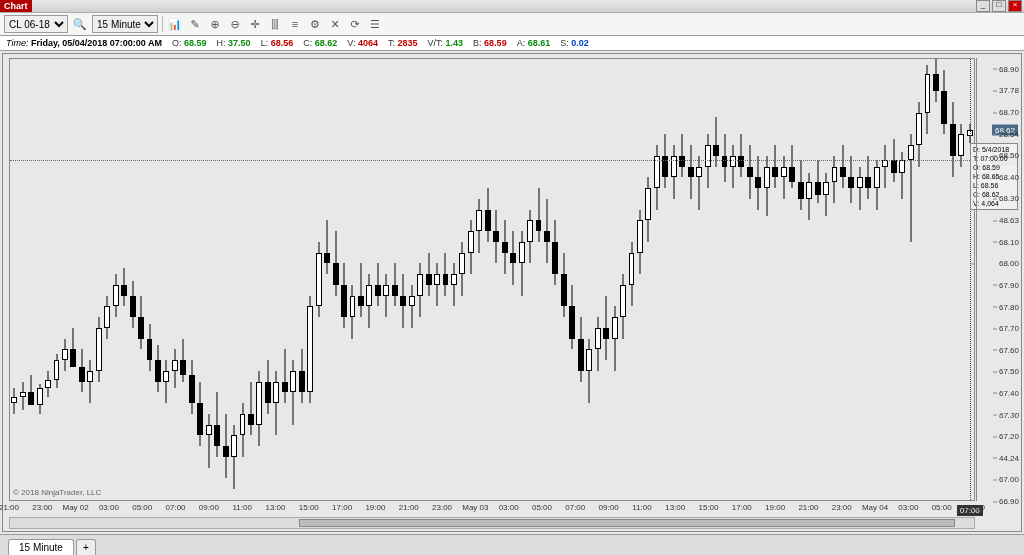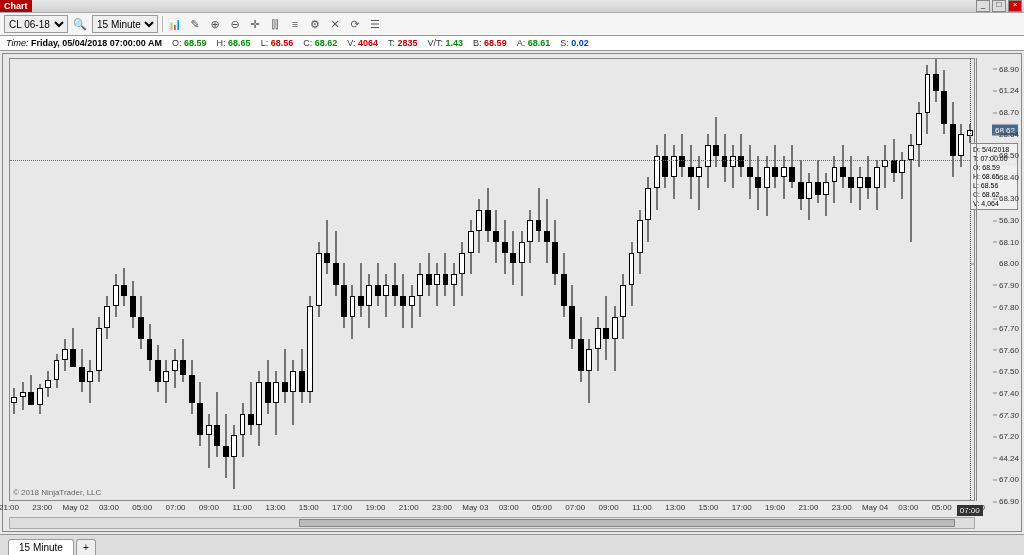--- a/index.html
+++ b/index.html
@@ -294,21 +294,21 @@
     <div class="tool-icon">≡</div>
     <div class="tool-icon">⚙</div>
     <div class="tool-icon">✕</div>
     <div class="tool-icon">⟳</div>
     <div class="tool-icon">☰</div>
   </div>
 
   <div class="info-bar">
     <span><i>Time:</i> <b>Friday, 05/04/2018 07:00:00 AM</b></span>
     <span><span class="lbl">O:</span> <span class="val-green">68.59</span></span>
-    <span><span class="lbl">H:</span> <span class="val-green">68.65</span></span>
+    <span><span class="lbl">H:</span> <span class="val-green">37.50</span></span>
     <span><span class="lbl">L:</span> <span class="val-red">68.56</span></span>
     <span><span class="lbl">C:</span> <span class="val-green">68.62</span></span>
     <span><span class="lbl">V:</span> <span class="val-red">4064</span></span>
     <span><span class="lbl">T:</span> <span class="val-red">2835</span></span>
     <span><span class="lbl">V/T:</span> <span class="val-green">1.43</span></span>
     <span><span class="lbl">B:</span> <span class="val-red">68.59</span></span>
     <span><span class="lbl">A:</span> <span class="val-green">68.61</span></span>
     <span><span class="lbl">S:</span> <span class="val-blue">0.02</span></span>
   </div>
 
@@ -784,27 +784,27 @@
         <div class="y-tick" style="top: 85.3659%;">67.20</div>
         <div class="y-tick" style="top: 80.4878%; font-style: italic;">67.30</div>
         <div class="y-tick" style="top: 75.6098%;">67.40</div>
         <div class="y-tick" style="top: 70.7317%;">67.50</div>
         <div class="y-tick" style="top: 65.8537%;">67.60</div>
         <div class="y-tick" style="top: 60.9756%;">67.70</div>
         <div class="y-tick" style="top: 56.0976%;">67.80</div>
         <div class="y-tick" style="top: 51.2195%;">67.90</div>
         <div class="y-tick" style="top: 46.3415%; padding-left: 22px;">68.00</div>
         <div class="y-tick" style="top: 41.4634%;">68.10</div>
-        <div class="y-tick" style="top: 36.5854%;">56.30</div>
+        <div class="y-tick" style="top: 36.5854%;">48.63</div>
         <div class="y-tick" style="top: 31.7073%;">68.30</div>
         <div class="y-tick" style="top: 26.8293%;">68.40</div>
         <div class="y-tick" style="top: 21.9512%;">68.50</div>
         <div class="y-tick" style="top: 17.0732%;">28.64</div>
         <div class="y-tick" style="top: 12.1951%;">68.70</div>
-        <div class="y-tick" style="top: 7.31707%;">61.24</div>
+        <div class="y-tick" style="top: 7.31707%;">37.78</div>
         <div class="y-tick" style="top: 2.43902%;">68.90</div>
       </div>
     <div class="x-axis" id="xaxis">
         <div class="x-tick" style="left: 0%;">21:00</div>
         <div class="x-tick" style="left: 3.44828%;">23:00</div>
         <div class="x-tick" style="left: 6.89655%;">May 02</div>
         <div class="x-tick" style="left: 10.3448%;">03:00</div>
         <div class="x-tick" style="left: 13.7931%;">05:00</div>
         <div class="x-tick" style="left: 17.2414%;">07:00</div>
         <div class="x-tick" style="left: 20.6897%;">09:00</div>

